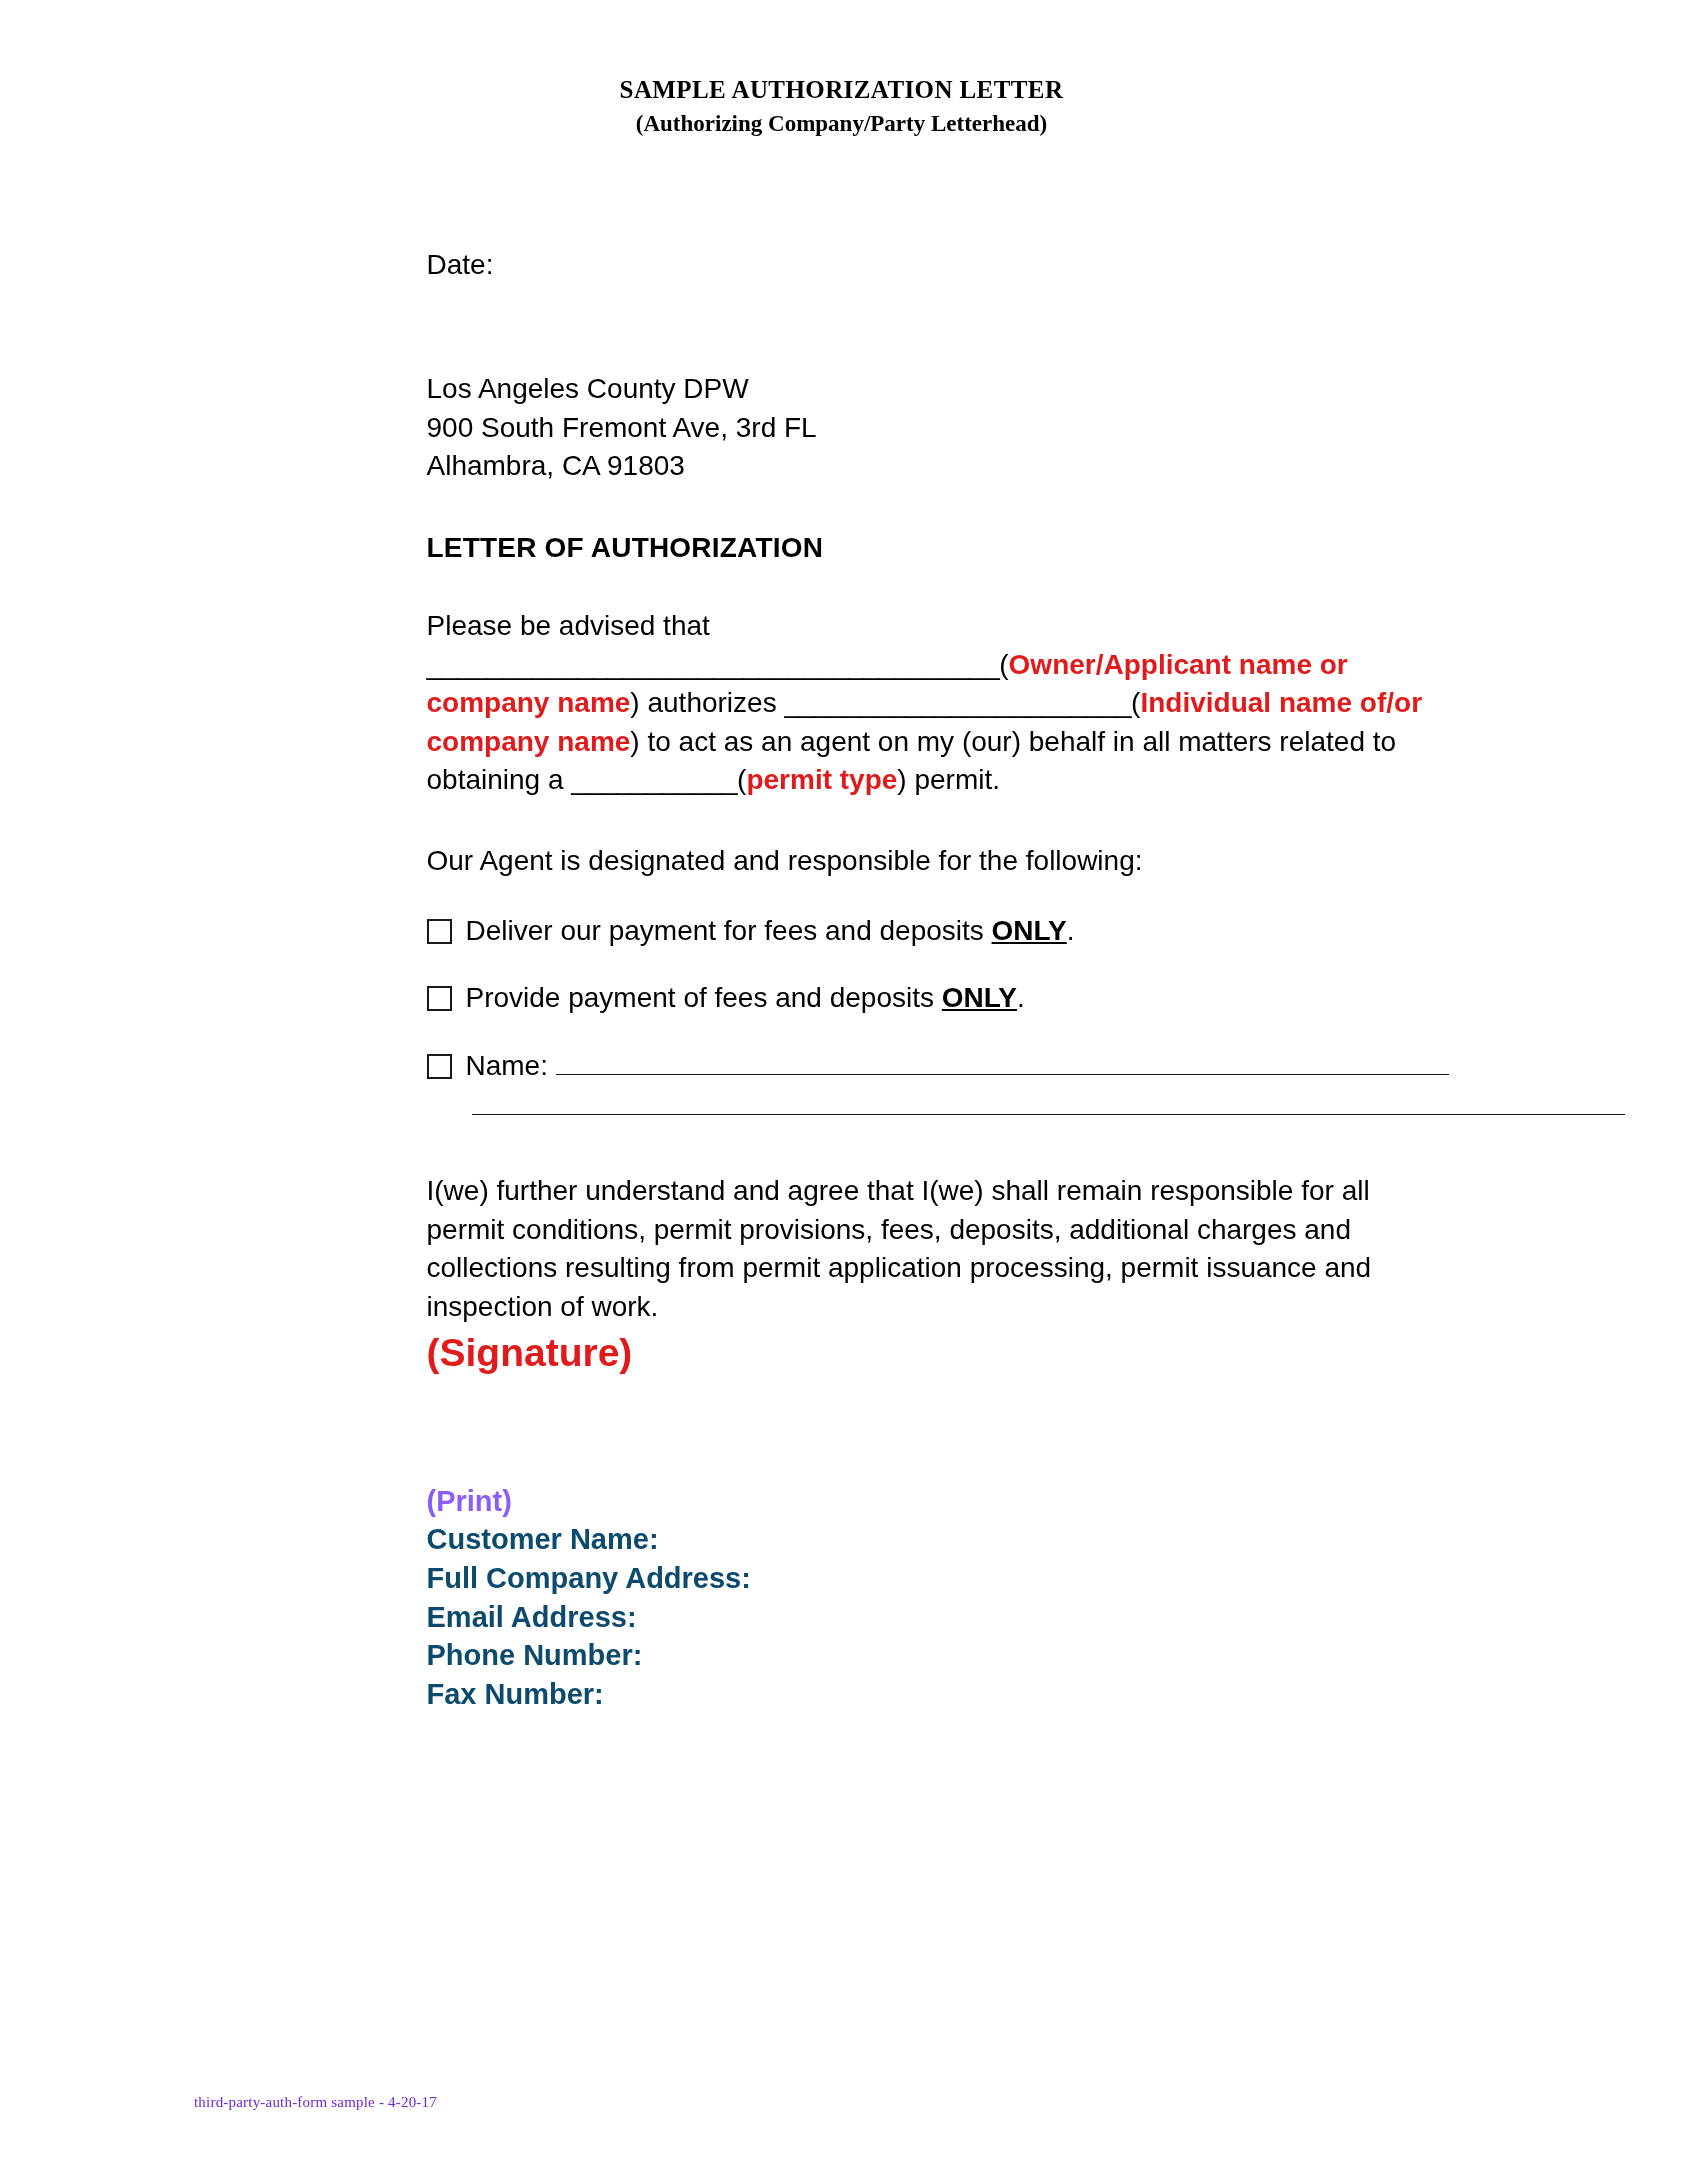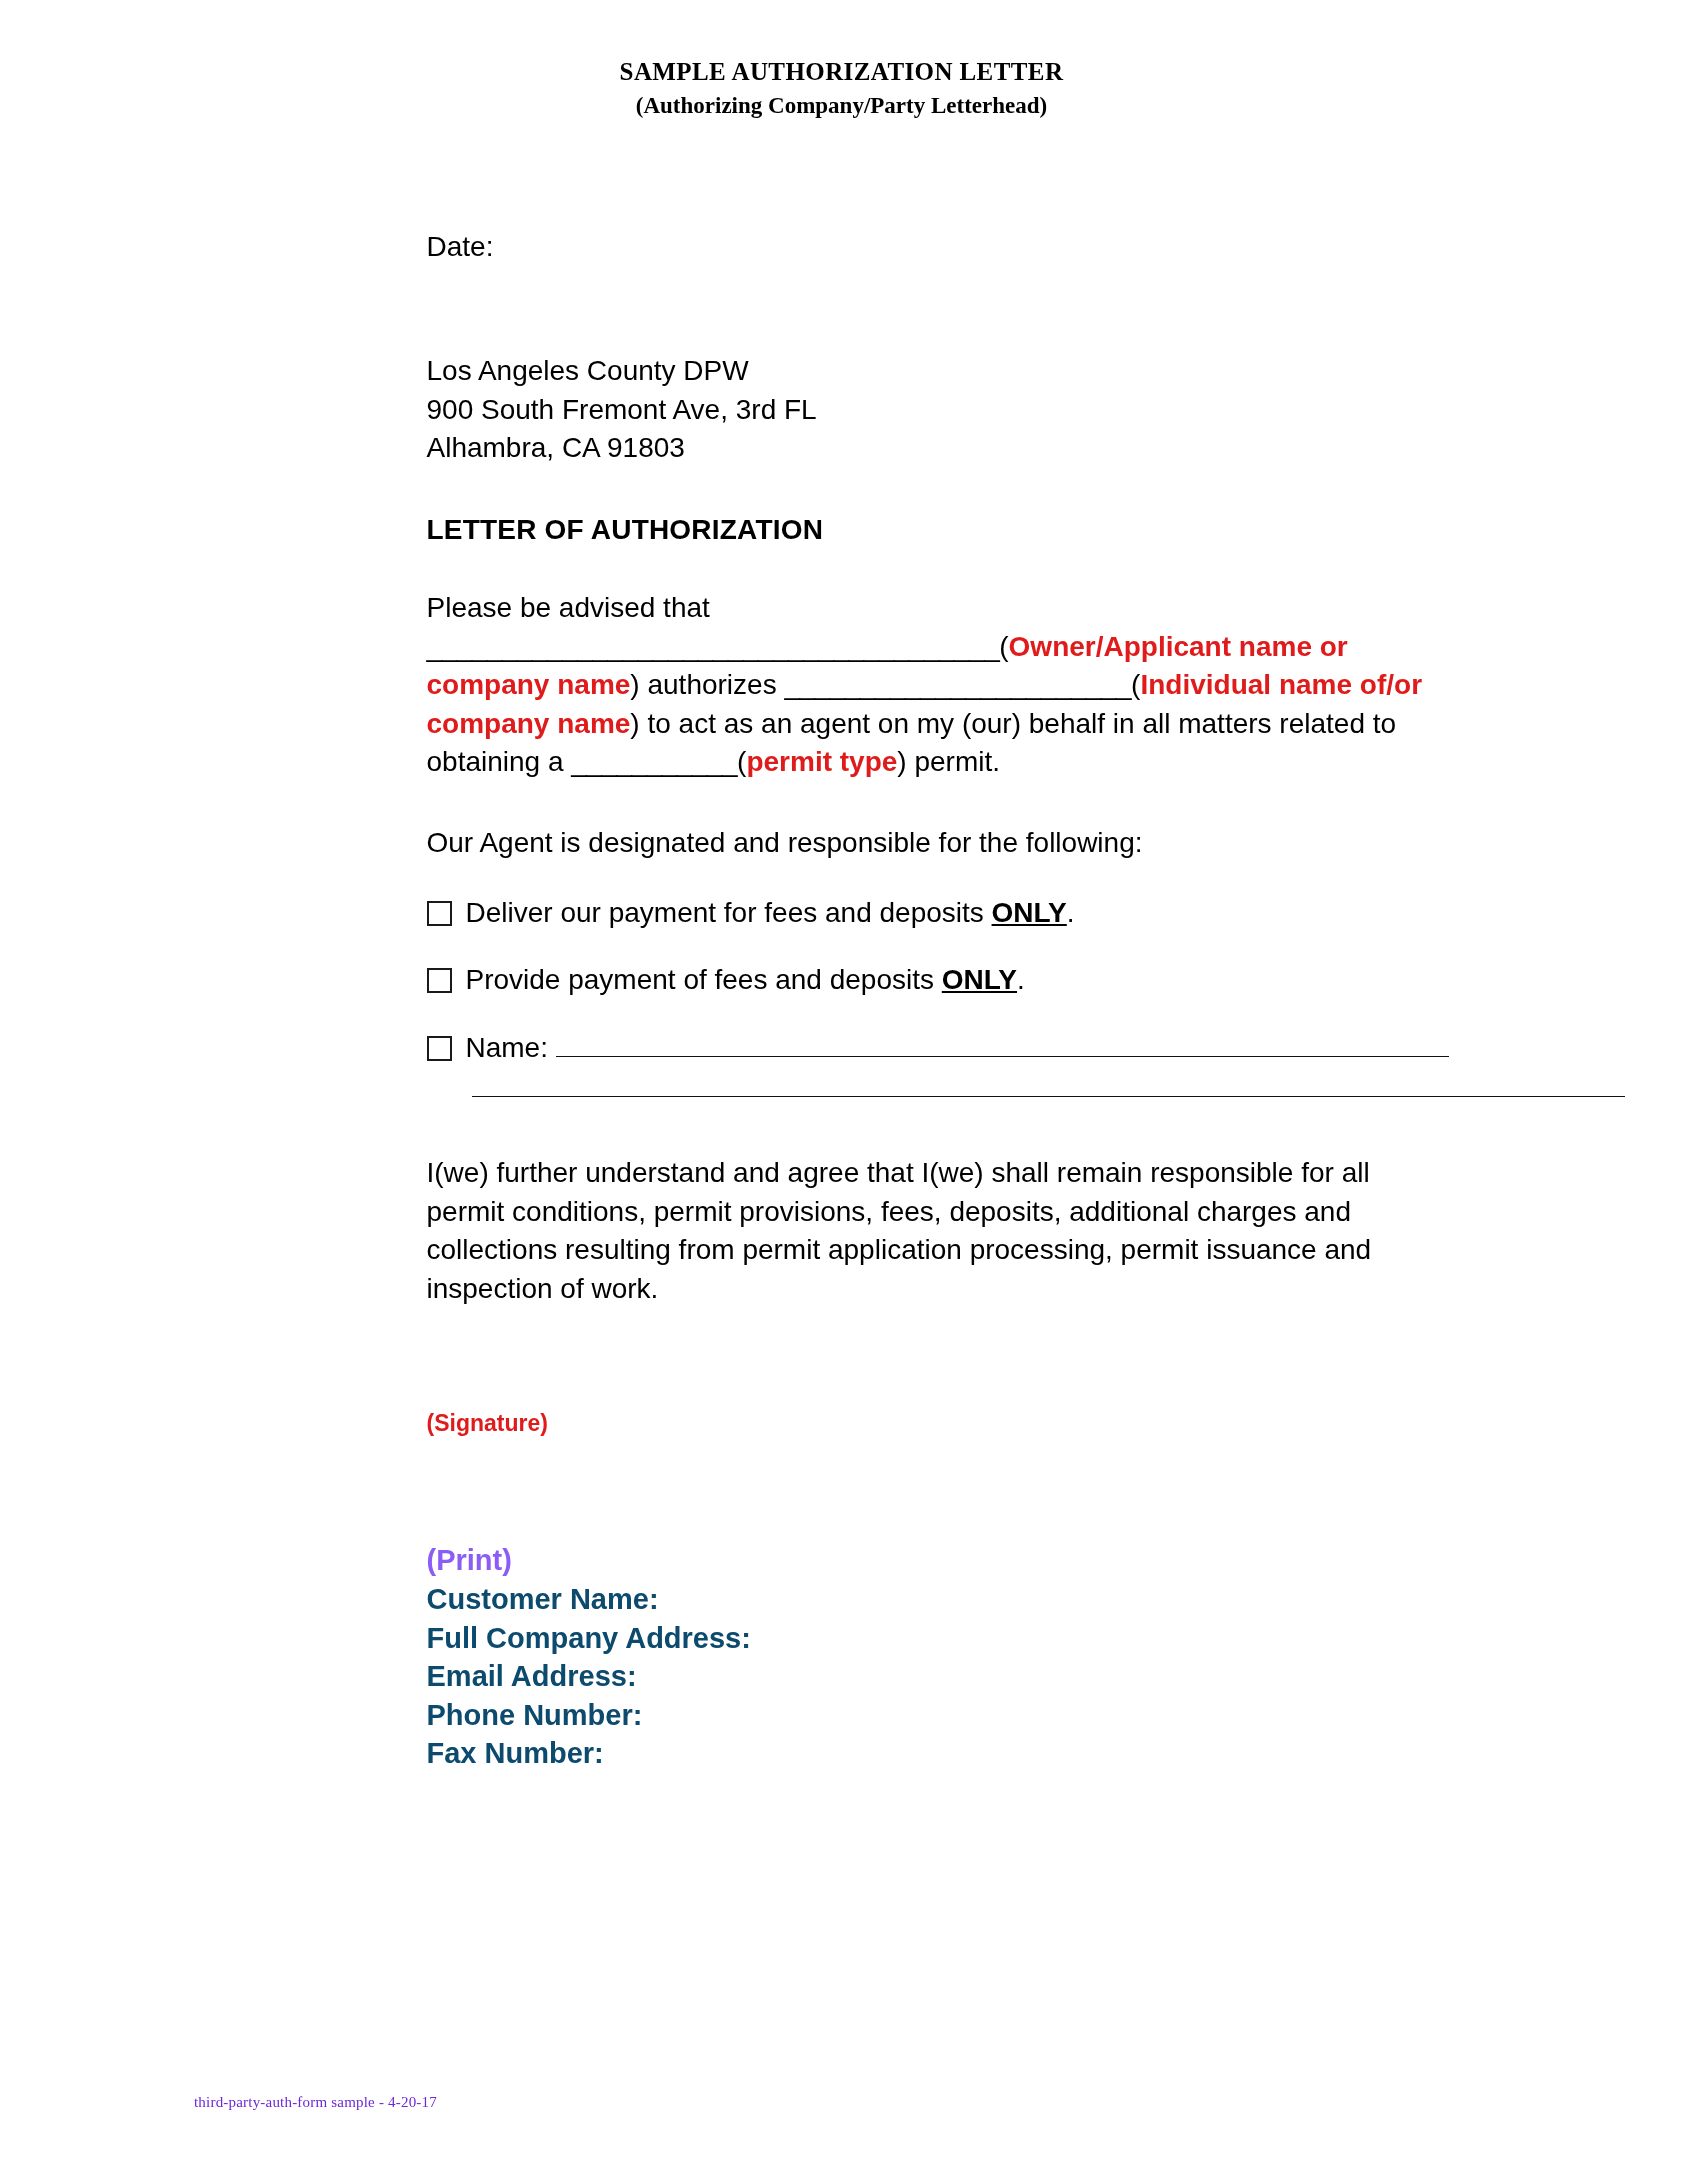--- a/index.html
+++ b/index.html
@@ -15,21 +15,21 @@
     font-family: "Liberation Sans", sans-serif;
     color: #000000;
     box-sizing: border-box;
     overflow: hidden;
   }
   
   .doc-header {
     text-align: center;
     font-family: "Liberation Serif", serif;
     font-weight: bold;
-    padding-top: 56px;
+    padding-top: 74px;
   }
   .doc-header .line1 {
     font-size: 25px;
     letter-spacing: 0.4px;
     line-height: 1.3;
   }
   .doc-header .line2 {
     font-size: 23px;
     line-height: 1.45;
   }
@@ -114,22 +114,21 @@
     border-bottom: 1.5px solid #111;
     height: 2px;
   }
   .para-agree {
     margin-top: 57px;
     font-size: 28px;
     line-height: 1.38;
     max-width: 1218px;
   }
   .sig-line {
-    margin-top: 99px;
-    font-size: 23px;
+    font-size: 39px;
     font-weight: bold;
   }
   .print-block {
     margin-top: 103px;
     font-size: 29px;
     font-weight: bold;
     line-height: 1.33;
   }
   .print-block .pb-print { color: #8b5cf6; }
   .print-block .pb-red { color: #0c4a6e; }

